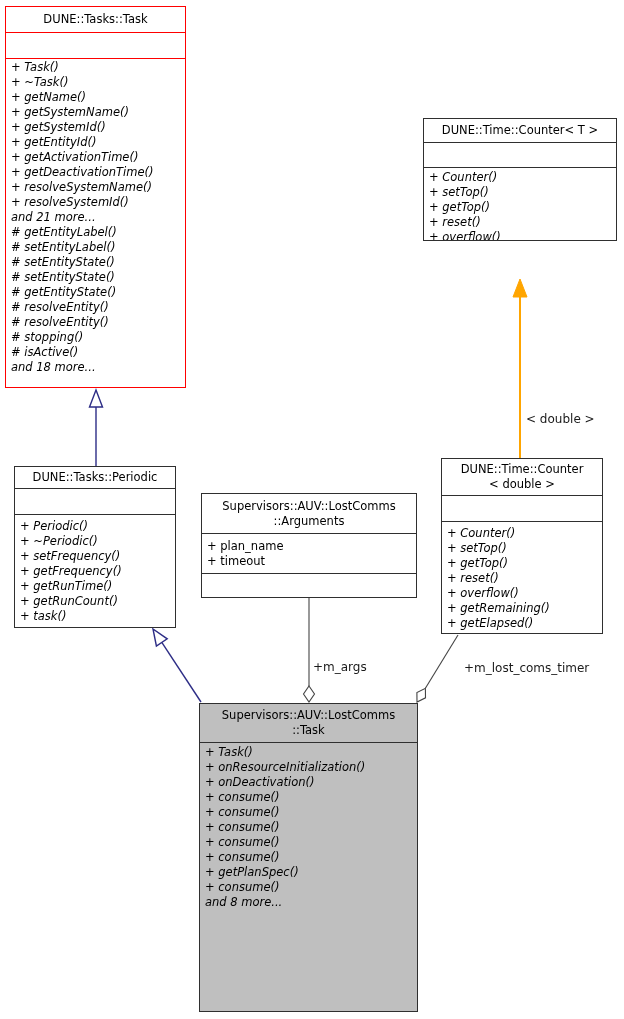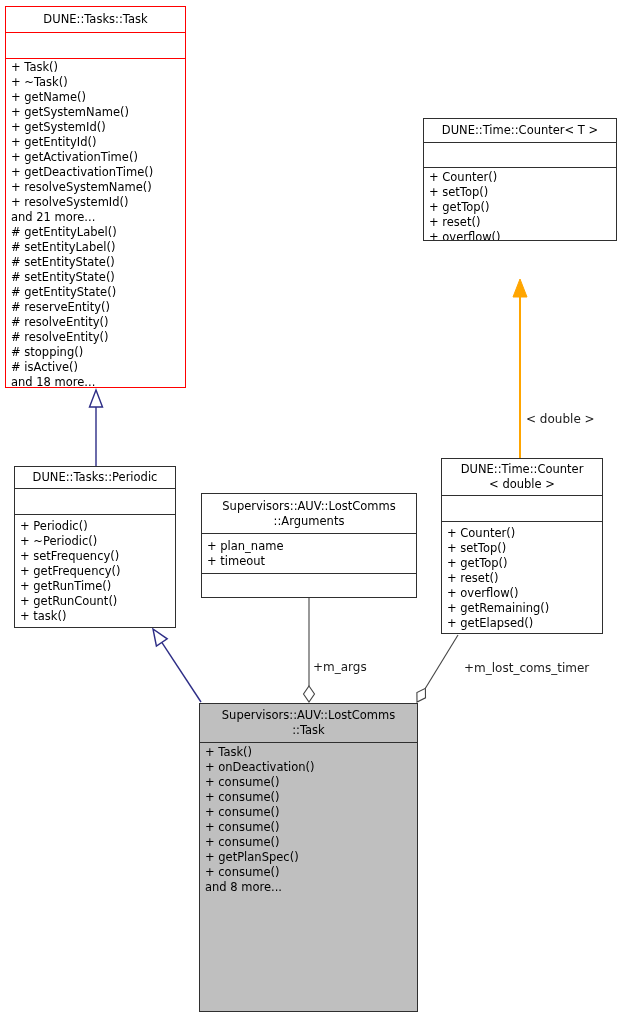--- a/index.html
+++ b/index.html
@@ -21,21 +21,21 @@
     border:1px solid var(--bc);
     display:flex;flex-direction:column;font-size:11.5px;
   }
   .cls.highlight{--bc:var(--highlight-border,#ff0000);}
   .cls .title{
     box-sizing:border-box;border-bottom:1px solid var(--bc);
     display:flex;align-items:center;justify-content:center;
     text-align:center;white-space:pre-line;line-height:15px;flex:none;
   }
   .cls .attrs{box-sizing:border-box;border-bottom:1px solid var(--bc);flex:none;overflow:hidden;}
-  .cls .methods{flex:1;overflow:hidden;}
+  .cls .methods{flex:1;overflow:hidden;font-style:italic;}
   .member{line-height:15px;padding:0 5px;white-space:pre;}
 
   #cls-tasks-task{left:5px;top:6px;width:181px;height:382px;}
   #cls-tasks-task .title{height:26px;}
   #cls-tasks-task .attrs{height:26px;}
   #cls-tasks-task .methods{padding-top:1px;}
 
   #cls-counter-t{left:423px;top:118px;width:194px;height:123px;}
   #cls-counter-t .title{height:24px;}
   #cls-counter-t .attrs{height:25px;}
@@ -106,21 +106,20 @@
         <div class="member">+ getActivationTime()</div>
         <div class="member">+ getDeactivationTime()</div>
         <div class="member">+ resolveSystemName()</div>
         <div class="member">+ resolveSystemId()</div>
         <div class="member">and 21 more...</div>
         <div class="member"># getEntityLabel()</div>
         <div class="member"># setEntityLabel()</div>
         <div class="member"># setEntityState()</div>
         <div class="member"># setEntityState()</div>
         <div class="member"># getEntityState()</div>
-        <div class="member"># reserveEntity()</div>
         <div class="member"># resolveEntity()</div>
         <div class="member"># resolveEntity()</div>
         <div class="member"># stopping()</div>
         <div class="member"># isActive()</div>
         <div class="member">and 18 more...</div>
       </div>
   </div>
 
   <div class="cls" id="cls-counter-t">
     <div class="title">DUNE::Time::Counter&lt; T &gt;</div>
@@ -173,20 +172,21 @@
         <div class="member">+ getRemaining()</div>
         <div class="member">+ getElapsed()</div>
       </div>
   </div>
 
   <div class="cls" id="cls-lostcomms-task">
     <div class="title">Supervisors::AUV::LostComms
 ::Task</div>
     <div class="methods">
         <div class="member">+ Task()</div>
+        <div class="member">+ onResourceInitialization()</div>
         <div class="member">+ onDeactivation()</div>
         <div class="member">+ consume()</div>
         <div class="member">+ consume()</div>
         <div class="member">+ consume()</div>
         <div class="member">+ consume()</div>
         <div class="member">+ consume()</div>
         <div class="member">+ getPlanSpec()</div>
         <div class="member">+ consume()</div>
         <div class="member">and 8 more...</div>
       </div>

